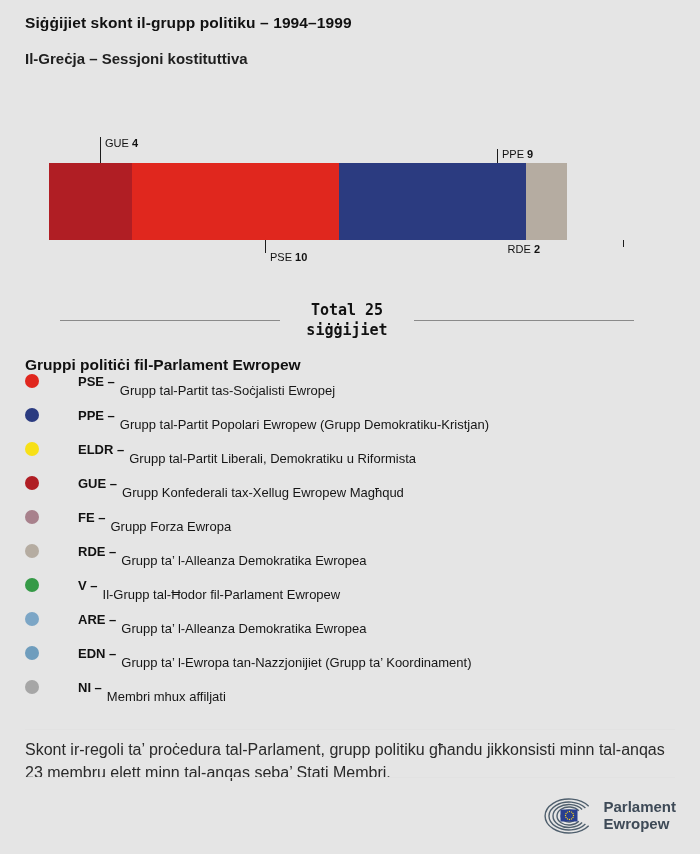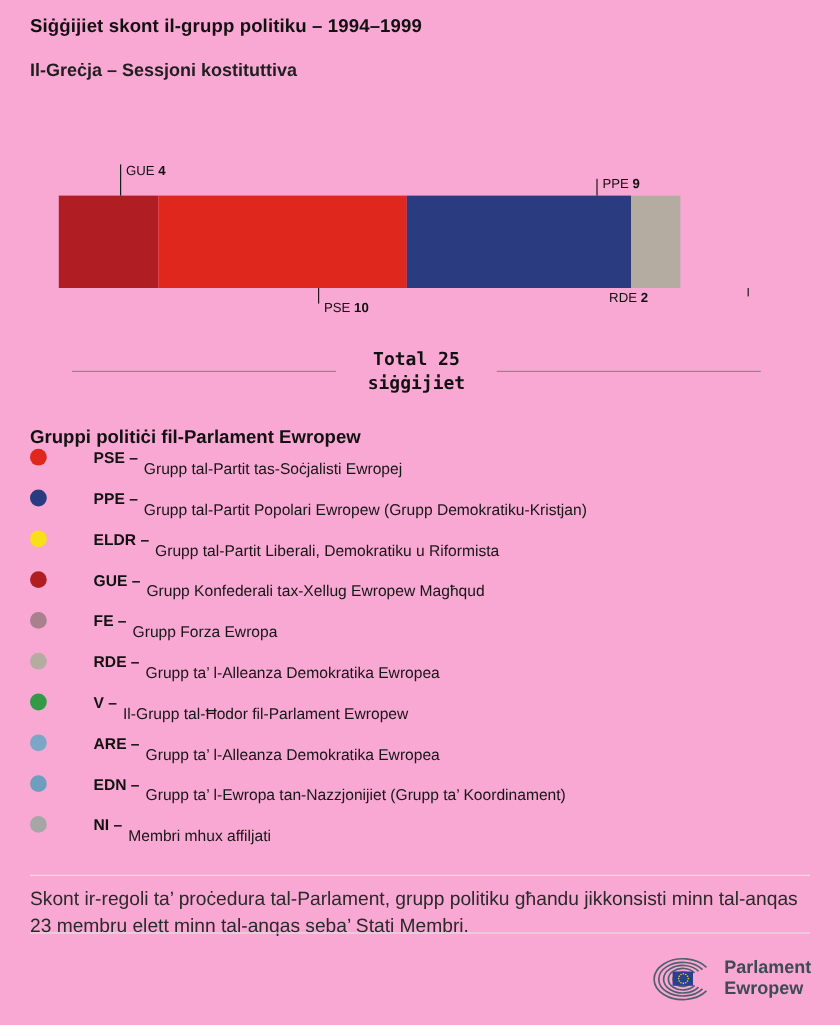--- a/index.html
+++ b/index.html
@@ -2,21 +2,21 @@
 <html><head>
 <meta charset="utf-8">
 <style>
   * { box-sizing: border-box; margin: 0; padding: 0; }
   html, body { background: #ffffff; }
   body {
     width: 700px; height: 854px;
     font-family: "Liberation Sans", sans-serif;
     color: #111;
   }
-  .page { position: relative; width: 700px; height: 854px; background: #f9a8d4; overflow: hidden; }
+  .page { position: relative; width: 700px; height: 854px; background: #e5e5e5; overflow: hidden; }
 
   .title    { position: absolute; left: 25px; top: 14px; font-size: 15.5px; font-weight: 700; letter-spacing: .1px; }
   .subtitle { position: absolute; left: 25px; top: 50px; font-size: 15px; font-weight: 700; color: #1f1f1f; }
 
   
   .chart-area { position: absolute; left: 49px; top: 118px; width: 518px; height: 165px; }
   .bar { position: absolute; left: 0; top: 45px; width: 100%; height: 77px; display: flex; }
   .seg { height: 100%; }
   .leader { position: absolute; width: 1px; background: #1c1c1c; }
   .seg-label { position: absolute; font-size: 11px; white-space: nowrap; color: #111; }
@@ -24,21 +24,21 @@
   .gue-line { left: 51px;  top: 19px;  height: 26px; }
   .gue-label{ left: 56px;  top: 19px; }
   .pse-line { left: 216px; top: 122px; height: 13px; }
   .pse-label{ left: 221px; top: 133px; }
   .ppe-line { left: 448px; top: 31px;  height: 14px; }
   .ppe-label{ left: 453px; top: 30px; }
   .rde-line { left: 574px; top: 122px; height: 7px; }
   .rde-label{ right: 27px; top: 125px; }
 
   
-  .total-row { position: absolute; left: 60px; top: 290px; width: 574px; display: flex; align-items: center; justify-content: flex-end; }
+  .total-row { position: absolute; left: 60px; top: 301px; width: 574px; display: flex; align-items: center; justify-content: flex-end; }
   .hline { flex: 1; height: 1px; background: #8a8a8a; }
   .total-text {
     font-family: "DejaVu Sans Mono", monospace;
     font-weight: 700; font-size: 15px; line-height: 1.3;
     text-align: center; margin: 0 26px; color: #111;
   }
 
   
   .legend-heading { position: absolute; left: 25px; top: 356px; font-size: 15.5px; font-weight: 700; }
   .legend { position: absolute; left: 25px; top: 364px; width: 655px; }

